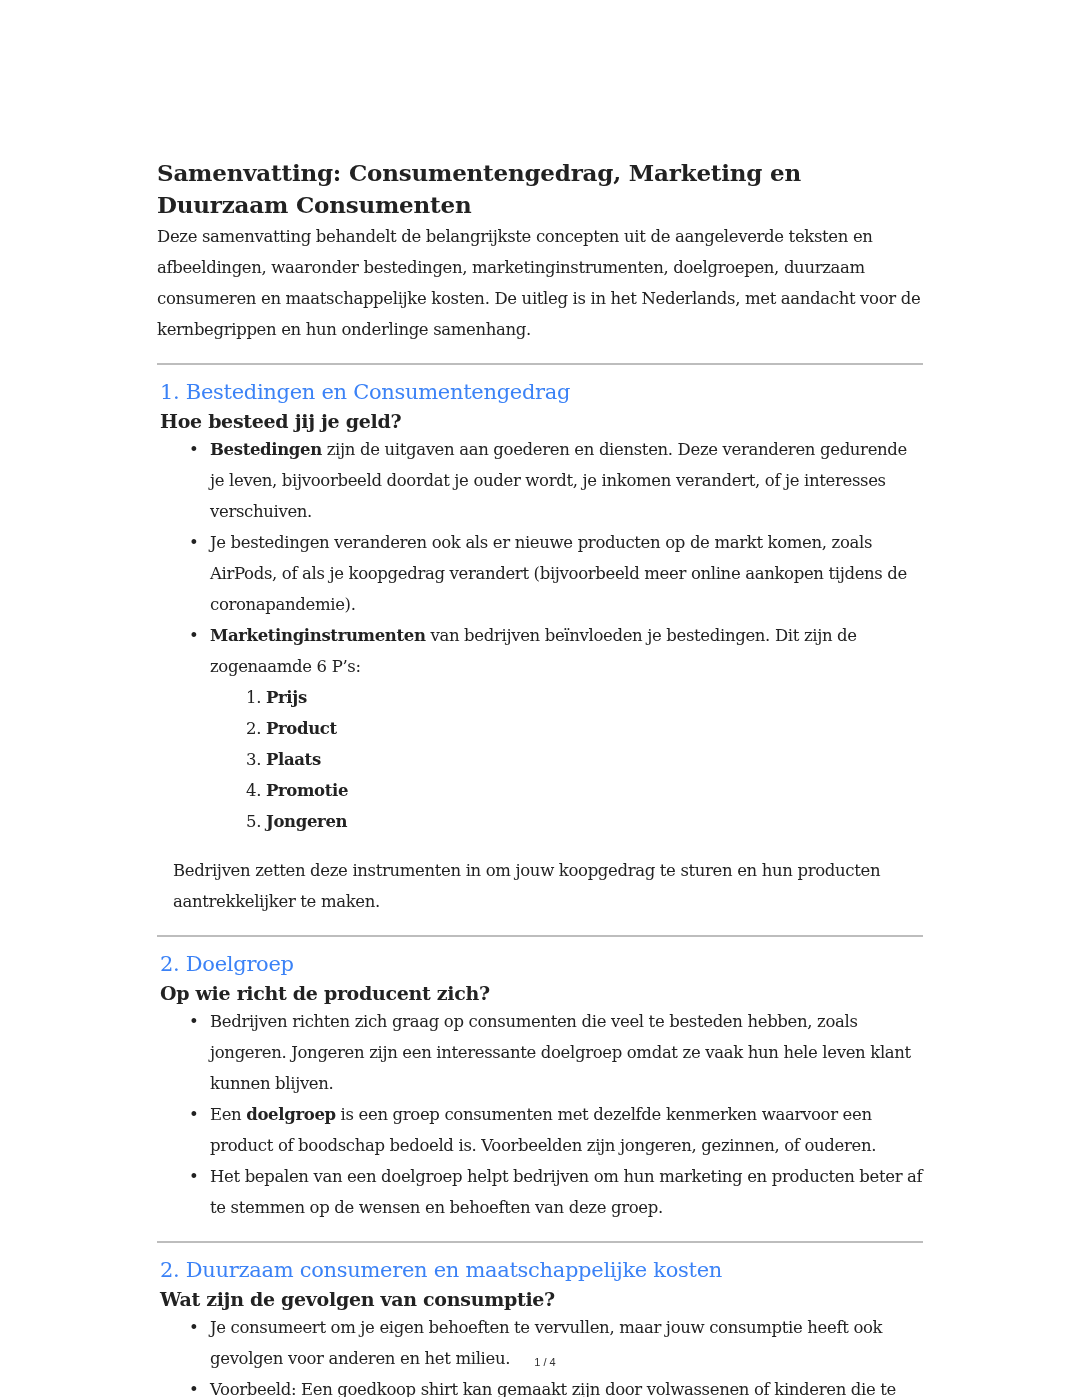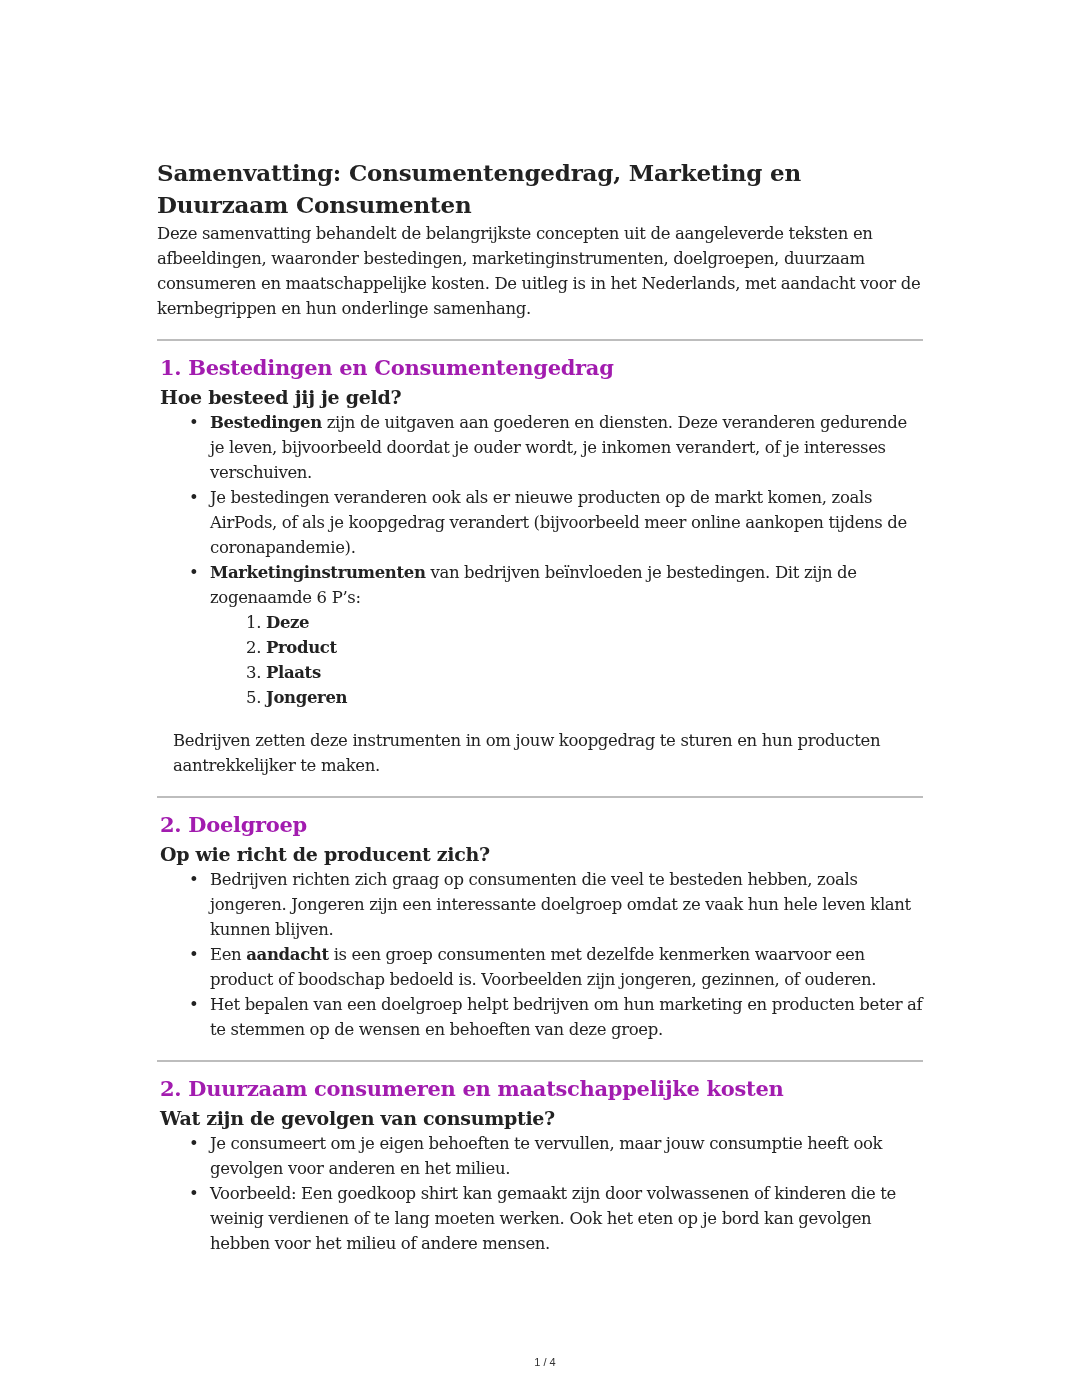--- a/index.html
+++ b/index.html
@@ -27,40 +27,40 @@
       font-size: 23px;
       line-height: 32px;
       text-align: left;
       color: #222222;
       margin: 0;
       letter-spacing: -0.2px;
     }
     p, li {
       font-family: "DejaVu Serif", serif;
       font-size: 16.5px;
-      line-height: 25px;
+      line-height: 31px;
       letter-spacing: -0.35px;
       color: #222222;
     }
     .intro {
       margin: 0;
     }
     hr {
       border: 0;
       border-top: 2px solid #bdbdbd;
       margin: 18px 0 0 0;
       height: 0;
     }
     .section-title {
       font-family: "DejaVu Serif", serif;
-      font-weight: bold;
+      font-weight: normal;
       font-size: 21px;
       line-height: 28px;
       margin: 13px 0 0 3px;
-      color: #a21caf;
+      color: #3b82f6;
       letter-spacing: -0.3px;
     }
     .sub-title {
       font-family: "DejaVu Serif", serif;
       font-weight: bold;
       font-size: 19px;
       line-height: 25px;
       margin: 3px 0 0 3px;
       color: #222222;
       letter-spacing: -0.3px;
@@ -121,43 +121,44 @@
         <b>Bestedingen</b><span> zijn de uitgaven aan goederen en diensten. Deze veranderen gedurende je leven, bijvoorbeeld doordat je ouder wordt, je inkomen verandert, of je interesses verschuiven.</span>
       </li>
       <li>
         <span class="dot">•</span>
         <span>Je bestedingen veranderen ook als er nieuwe producten op de markt komen, zoals AirPods, of als je koopgedrag verandert (bijvoorbeeld meer online aankopen tijdens de coronapandemie).</span>
       </li>
       <li>
         <span class="dot">•</span>
         <b>Marketinginstrumenten</b><span> van bedrijven beïnvloeden je bestedingen. Dit zijn de zogenaamde 6 P’s:</span>
         <ol class="ps">
-          <li><span>1.</span> <b>Deze</b></li>
+          <li><span>1.</span> <b>Prijs</b></li>
           <li><span>2.</span> <b>Product</b></li>
           <li><span>3.</span> <b>Plaats</b></li>
+          <li><span>4.</span> <b>Promotie</b></li>
           <li><span>5.</span> <b>Jongeren</b></li>
         </ol>
       </li>
     </ul>
     <p class="after-list">Bedrijven zetten deze instrumenten in om jouw koopgedrag te sturen en hun producten aantrekkelijker te maken.</p>
   </div>
 
   <hr>
 
   <div>
     <h2 class="section-title">2. Doelgroep</h2>
     <h3 class="sub-title">Op wie richt de producent zich?</h3>
     <ul class="bullets">
       <li>
         <span class="dot">•</span>
         <span>Bedrijven richten zich graag op consumenten die veel te besteden hebben, zoals jongeren. Jongeren zijn een interessante doelgroep omdat ze vaak hun hele leven klant kunnen blijven.</span>
       </li>
       <li>
         <span class="dot">•</span>
-        <span>Een </span><b>aandacht</b><span> is een groep consumenten met dezelfde kenmerken waarvoor een product of boodschap bedoeld is. Voorbeelden zijn jongeren, gezinnen, of ouderen.</span>
+        <span>Een </span><b>doelgroep</b><span> is een groep consumenten met dezelfde kenmerken waarvoor een product of boodschap bedoeld is. Voorbeelden zijn jongeren, gezinnen, of ouderen.</span>
       </li>
       <li>
         <span class="dot">•</span>
         <span>Het bepalen van een doelgroep helpt bedrijven om hun marketing en producten beter af te stemmen op de wensen en behoeften van deze groep.</span>
       </li>
     </ul>
   </div>
 
   <hr>
 

